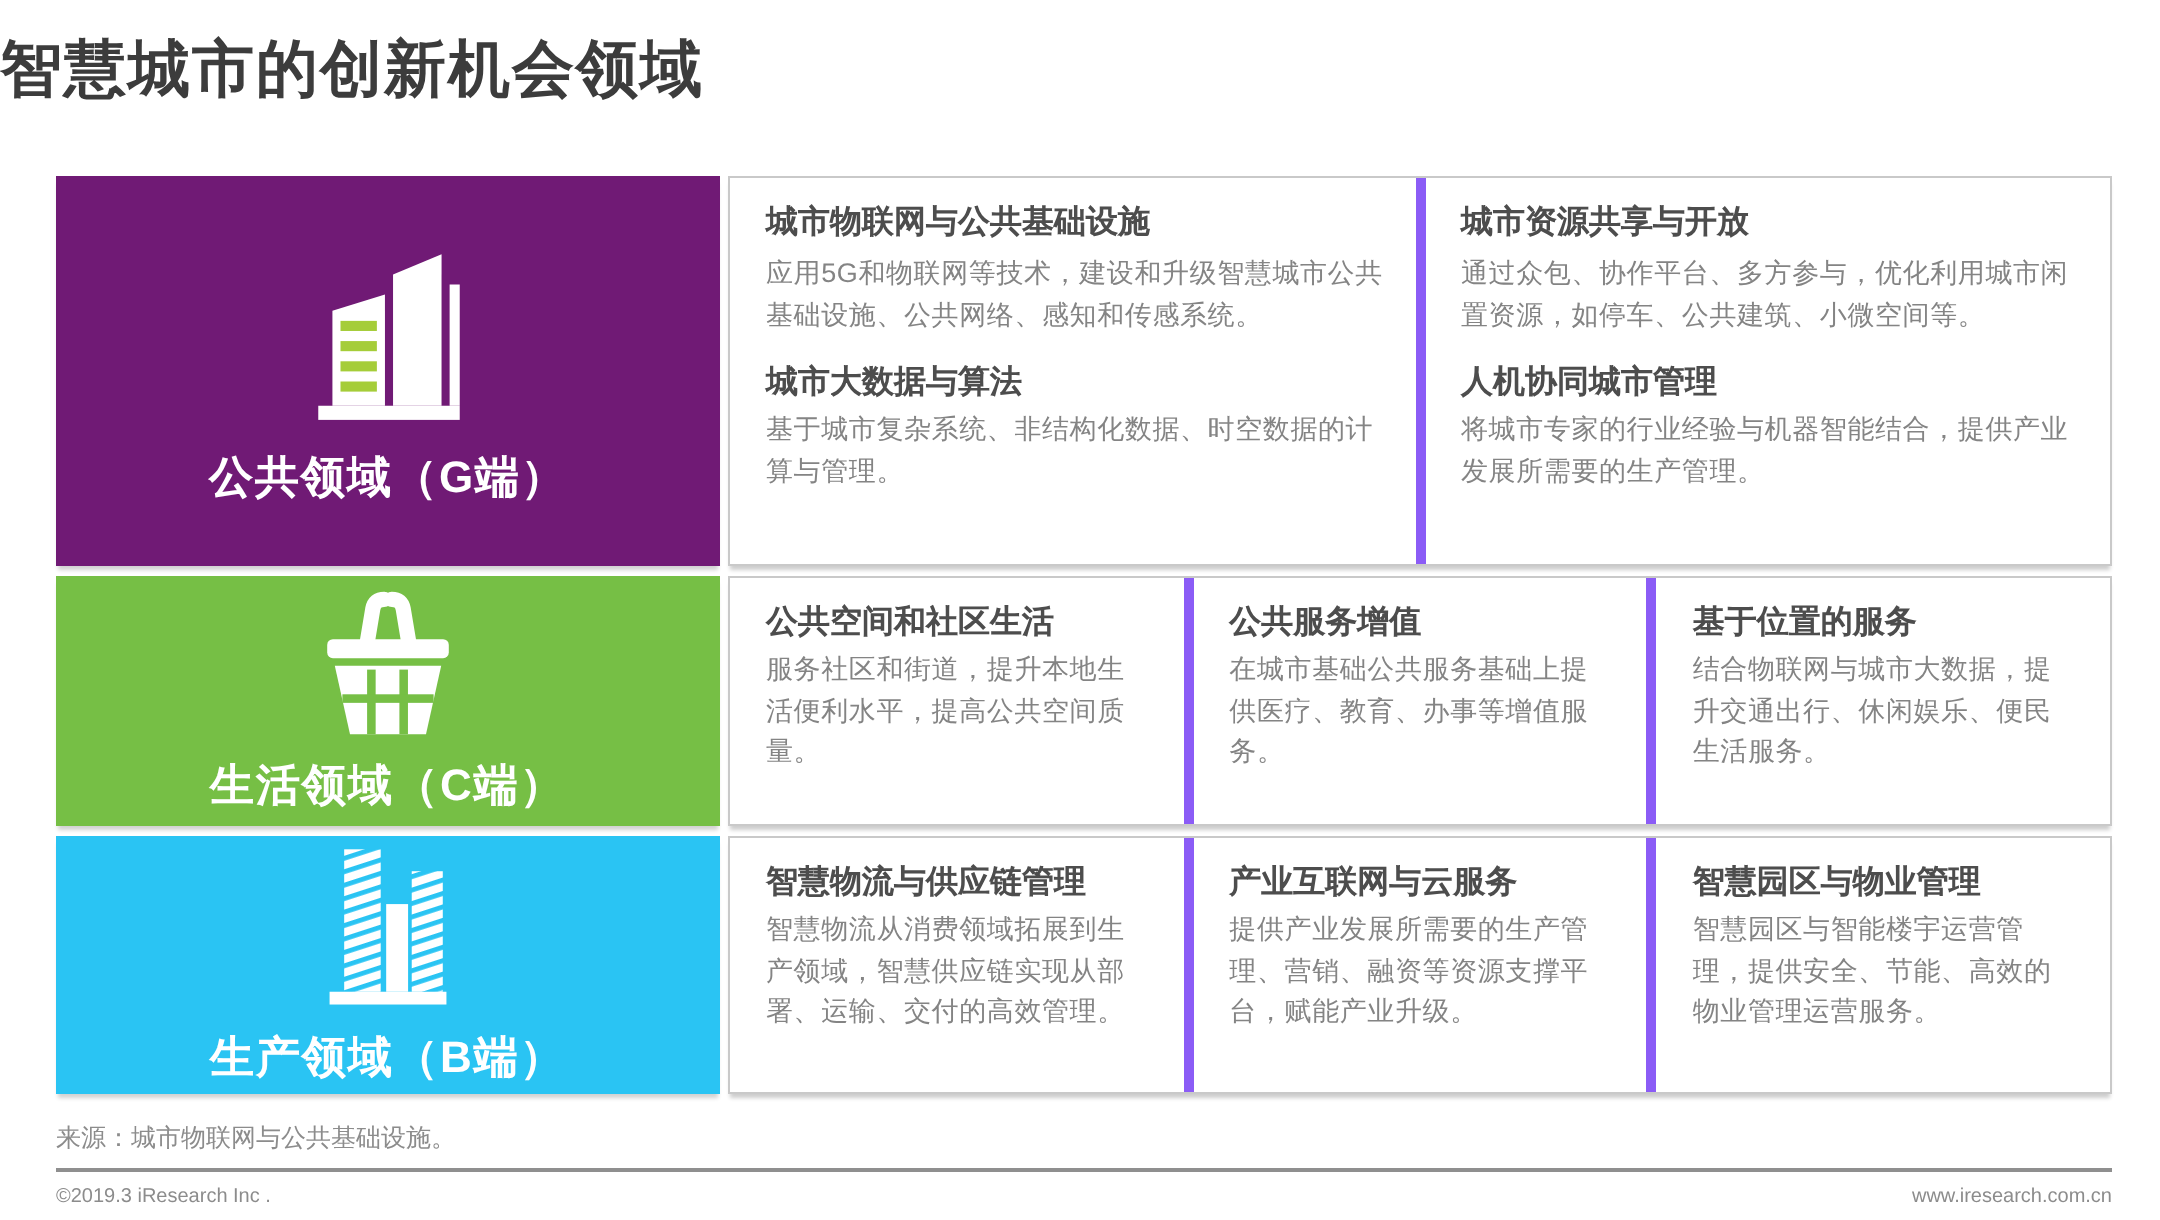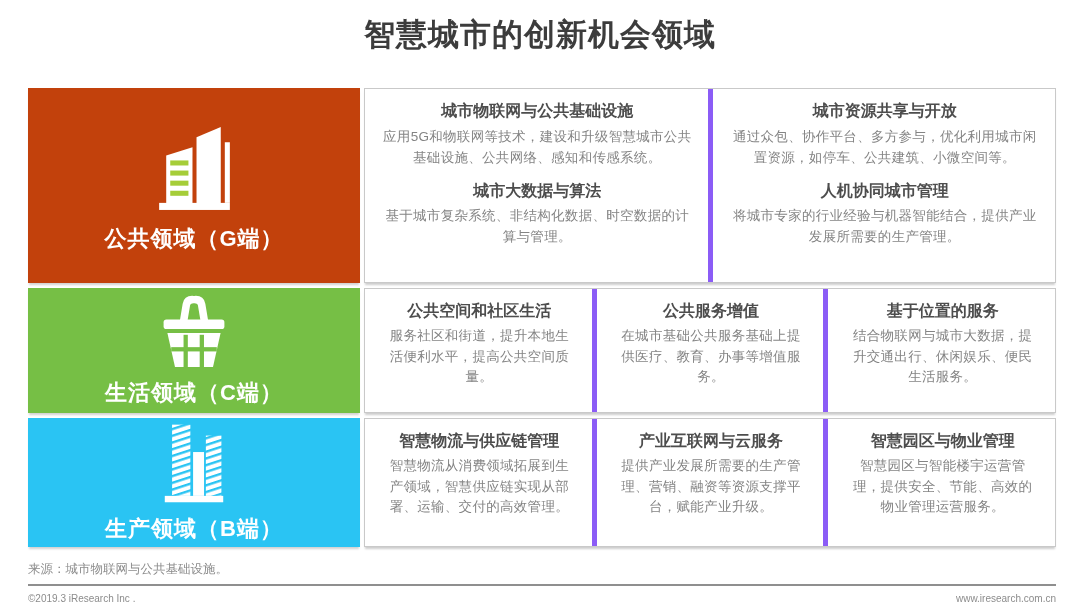--- a/index.html
+++ b/index.html
@@ -6,21 +6,20 @@
   html, body { width: 1080px; height: 610px; }
   body {
     font-family: "Liberation Sans", "DejaVu Sans", sans-serif;
     background: #ffffff;
     position: relative;
     overflow: hidden;
   }
   .page-title {
     position: absolute;
     top: 14px; left: 0; right: 0;
-    text-align: center;
     font-size: 31px;
     font-weight: 700;
     color: #3c3c3c;
     letter-spacing: 1px;
   }
   .diagram {
     position: absolute;
     left: 28px; top: 88px;
     width: 1028px;
   }
@@ -31,38 +30,38 @@
   .panel {
     flex: 0 0 332px;
     margin-right: 4px;
     display: flex;
     flex-direction: column;
     align-items: center;
     justify-content: center;
     color: #ffffff;
     box-shadow: 0 3px 2px -1px rgba(0,0,0,0.18);
   }
-  .panel-g { background: #c2410c; }
+  .panel-g { background: #701a75; }
   .panel-c { background: #76bf45; }
   .panel-b { background: #2ac4f3; }
   .panel .icon { line-height: 0; }
   .panel-label {
     font-size: 22px;
     font-weight: 700;
     margin-top: 9px;
     letter-spacing: 1px;
   }
   .content {
     flex: 1;
     background: #ffffff;
     border: 1px solid #c9c9c9;
     box-shadow: 0 3px 2px -1px rgba(0,0,0,0.2);
     display: flex;
   }
-  .col { flex: 1; padding: 12px 16px 8px 18px; text-align: center; }
+  .col { flex: 1; padding: 12px 16px 8px 18px; }
   .col + .col { border-left: 5px solid #8b5cf6; }
   .item-title {
     font-size: 16px;
     font-weight: 700;
     color: #4d4d4d;
     margin-bottom: 5px;
   }
   .item-body {
     font-size: 13.5px;
     color: #848484;

